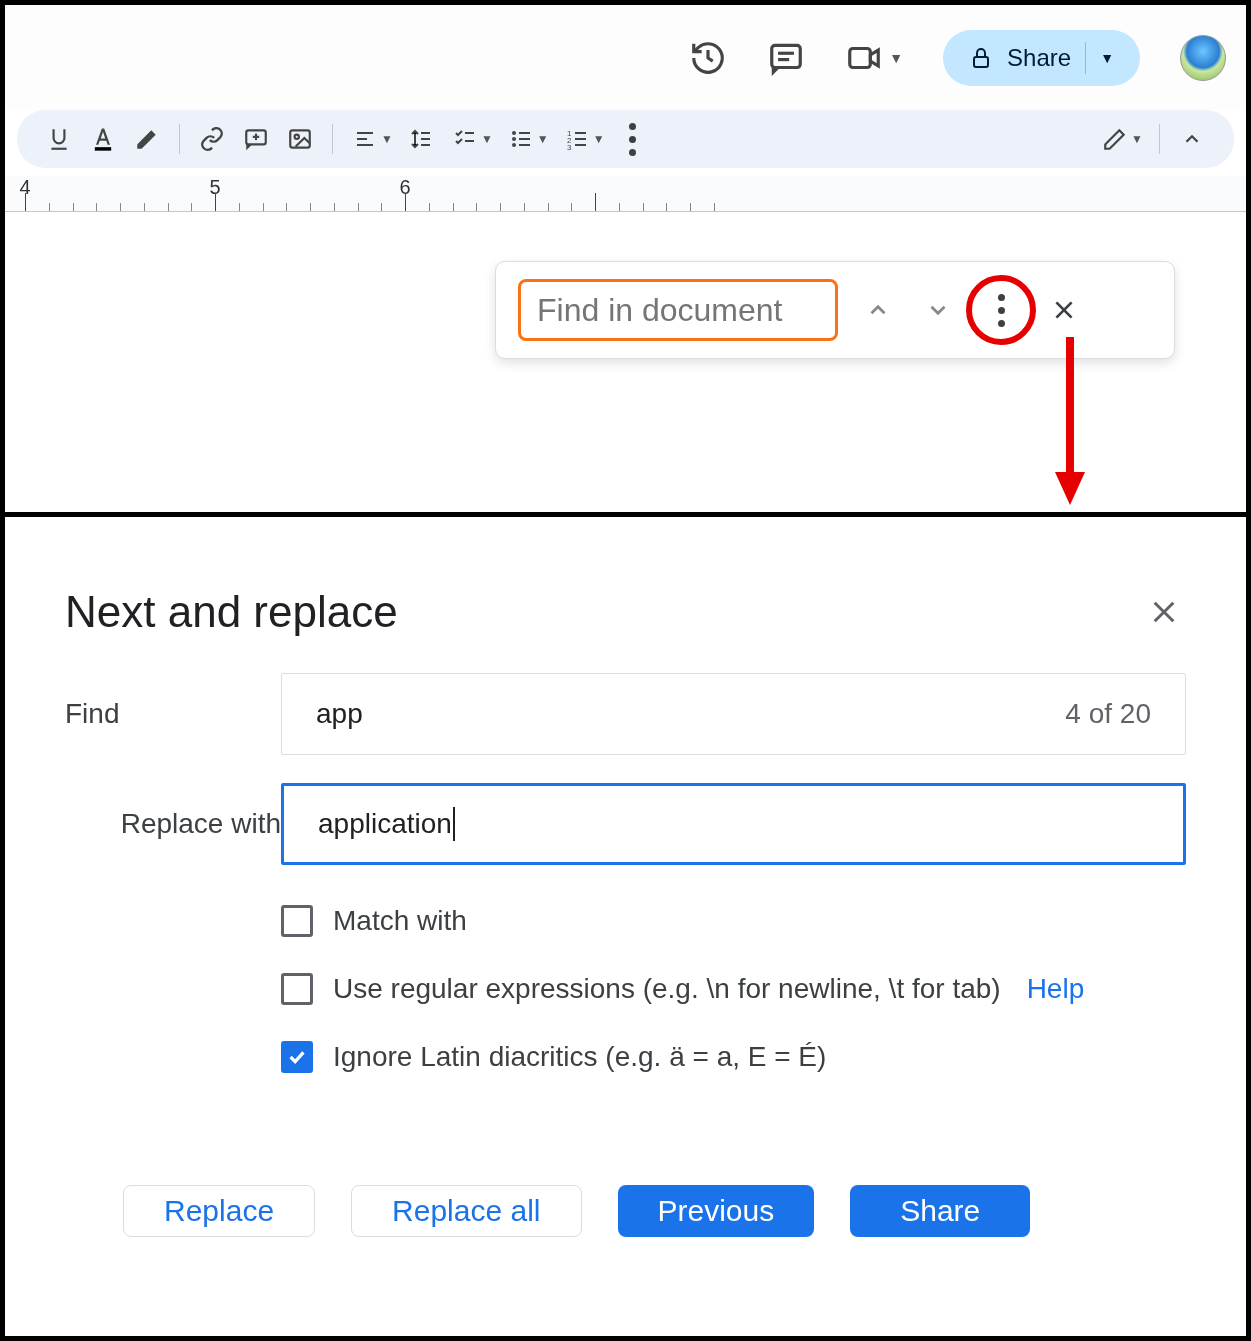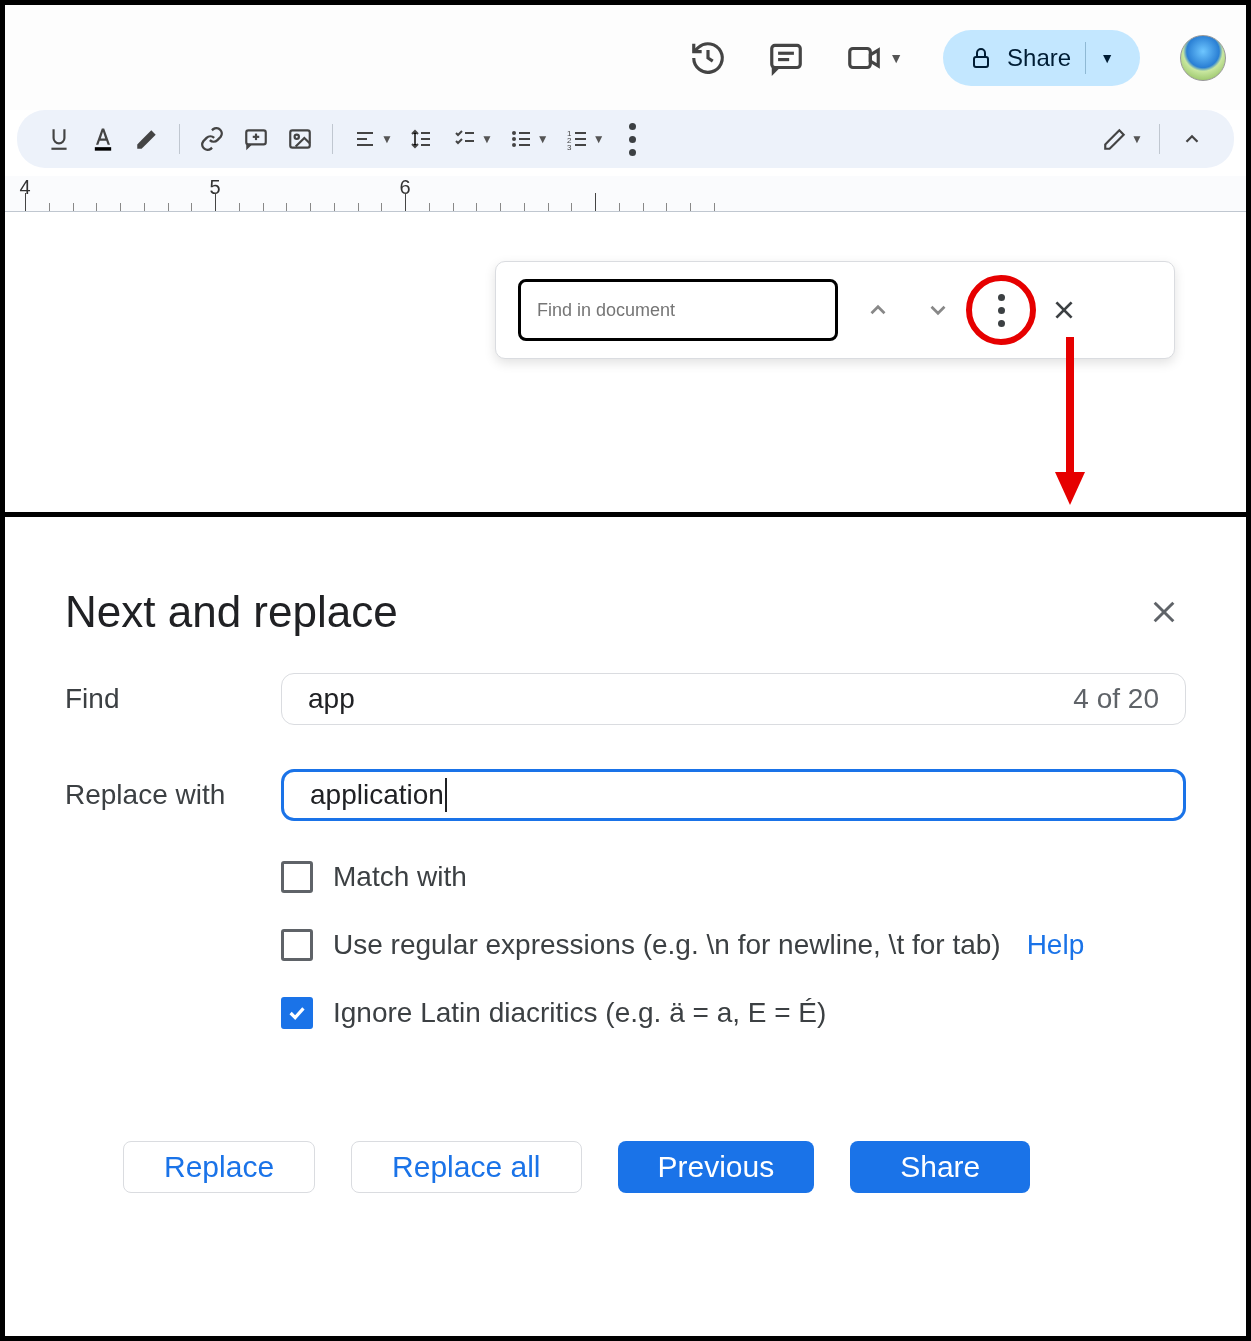--- a/index.html
+++ b/index.html
@@ -67,22 +67,22 @@
     width: 680px;
     height: 98px;
     background:#fff;
     border:1px solid #dadce0;
     border-radius:10px;
     box-shadow: 0 4px 12px rgba(0,0,0,0.12);
     display:flex; align-items:center; gap:20px; padding:0 22px;
   }
   .find-bar .find-input {
     width:320px; height:62px;
-    border:3px solid #000000; border-radius:8px;
-    padding:0 16px; font-size:18px; color:#5f6368;
+    border:3px solid #f97316; border-radius:8px;
+    padding:0 16px; font-size:32px; color:#5f6368;
     outline:none;
   }
   .find-bar .nav-btn { width:40px; height:40px; display:flex; align-items:center; justify-content:center; color:#888; }
   .more-btn { width:46px; height:46px; display:flex; align-items:center; justify-content:center; position:relative; }
   .more-circle {
     position:absolute; top:50%; left:50%; transform:translate(-50%,-50%);
     width:70px; height:70px; border:6px solid #e60000; border-radius:50%;
     pointer-events:none;
   }
   .three-dots { display:flex; flex-direction:column; gap:6px; }
@@ -109,25 +109,25 @@
 
   
   .dialog {
     margin: 70px 60px 0 60px;
   }
   .dlg-head { display:flex; align-items:center; justify-content:space-between; }
   .dlg-head h1 { font-size:44px; font-weight:400; color:#202124; }
   .dlg-close { width:44px; height:44px; display:flex; align-items:center; justify-content:center; color:#5f6368; }
 
   .form-row { display:flex; align-items:center; margin-top:36px; }
-  .form-row + .form-row { margin-top:44px; }
+  .form-row + .form-row { margin-top:28px;text-align:right; }
   .form-label { width:216px; font-size:28px; color:#3c4043; }
   .text-box {
-    flex:1; height:52px; border:1px solid #dadce0; border-radius:13px;
-    display:flex; align-items:center; padding:0 26px; font-size:28px; color:#202124;
+    flex:1; height:82px; border:1px solid #dadce0; border-radius:2px;
+    display:flex; align-items:center; padding:0 34px; font-size:28px; color:#202124;
   }
   .text-box.focused { border:3px solid #1a73e8; }
   .text-box .val { flex:1; }
   .text-box .caret { display:inline-block; width:2px; height:34px; background:#202124; margin-left:1px; vertical-align:middle; }
   .text-box .counter { color:#5f6368; font-size:28px; }
 
   .checks { margin-left:216px; margin-top:40px; display:flex; flex-direction:column; gap:36px; }
   .check-row { display:flex; align-items:center; gap:20px; font-size:28px; color:#3c4043; }
   .checkbox {
     width:32px; height:32px; border:3px solid #5f6368; border-radius:3px;

